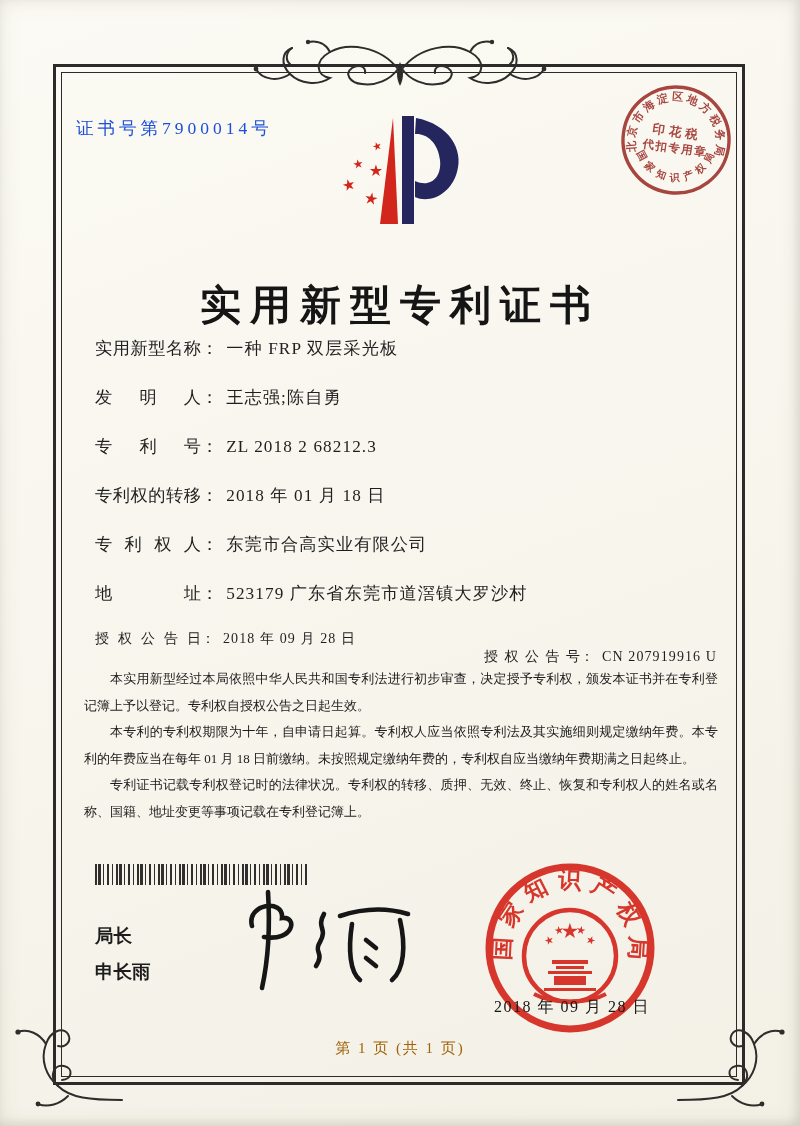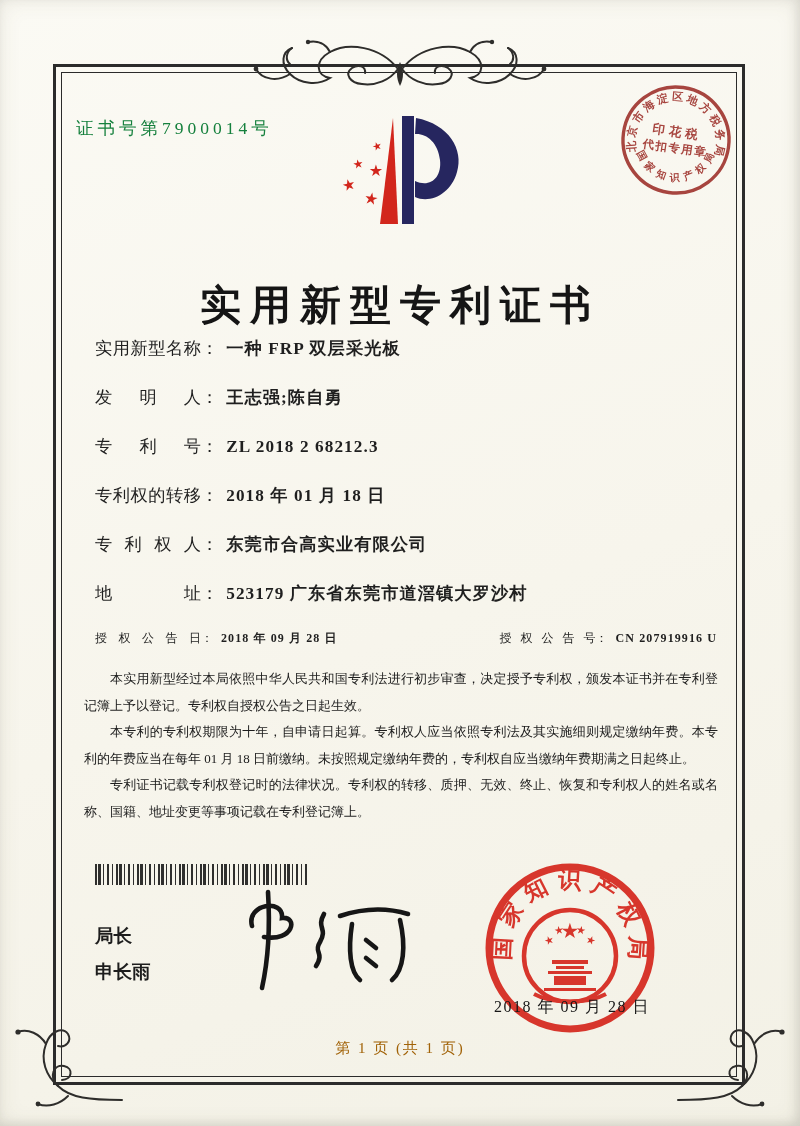--- a/index.html
+++ b/index.html
@@ -8,32 +8,32 @@
     font-family:"Liberation Serif","DejaVu Serif",serif;
     background:linear-gradient(160deg,#fbfaf4 0%,#f7f5ec 55%,#f3f1e6 100%);
   }
   .paper{position:absolute;inset:0;box-shadow:inset 0 0 22px rgba(90,80,50,.10), inset -6px 0 10px rgba(0,0,0,.05), inset 0 -5px 9px rgba(0,0,0,.05);}
   
   .frame-outer{position:absolute;left:53px;top:64px;right:55px;bottom:41px;border:3px solid #2b2b2b;}
   .frame-inner{position:absolute;left:61px;top:72px;right:63px;bottom:49px;border:1px solid #2b2b2b;}
   .orn{stroke:#2e2d2b;fill:none;stroke-width:2;stroke-linecap:round;}
   .orn-fill{fill:#2e2d2b;stroke:none;}
   
-  .cert-no{position:absolute;left:76px;top:116px;font-size:17.5px;letter-spacing:4px;color:#15803d;}
+  .cert-no{position:absolute;left:76px;top:116px;font-size:17.5px;letter-spacing:4px;color:#1d4ed8;}
   
   .logo{position:absolute;left:331px;top:108px;}
   
   .title{position:absolute;left:0;top:234px;width:100%;text-align:center;font-size:41px;font-weight:700;color:#151515;letter-spacing:9px;margin-top:44px;}
   
   .fields{position:absolute;left:95px;top:336px;width:622px;color:#1f1f1f;}
   .frow{font-size:17.2px;margin-bottom:26px;white-space:nowrap;height:23px;}
   .flabel{display:inline-block;width:106px;text-align:justify;text-align-last:justify;vertical-align:top;}
   .fcolon{margin:0 8px 0 0;}
-  .fvalue{letter-spacing:1.1px;font-weight:bold;}
-  .grant-row{display:flex;font-size:12px;white-space:nowrap;height:23px;}
+  .fvalue{letter-spacing:1.1px;}
+  .grant-row{display:flex;font-size:14px;white-space:nowrap;height:23px;flex-direction:column;}
   .grant-right{margin-left:auto;}
   .grant-right .flabel{width:96px;}
   
   .legal{position:absolute;left:84px;top:666px;width:634px;font-size:13px;line-height:26.5px;color:#1c1c1c;text-align:justify;}
   .legal p{margin:0;text-indent:2em;}
   
   .barcode{position:absolute;left:95px;top:864px;width:212px;height:21px;opacity:.88;
     background:repeating-linear-gradient(90deg,#141414 0 2px,transparent 2px 3px,#141414 3px 6px,transparent 6px 8px,#141414 8px 9px,transparent 9px 12px,#141414 12px 14px,transparent 14px 17px,#141414 17px 18px,transparent 18px 21px);}
   
   .signer{position:absolute;left:95px;top:918px;font-size:18.5px;color:#1d1d1d;line-height:36px;font-weight:600;}

